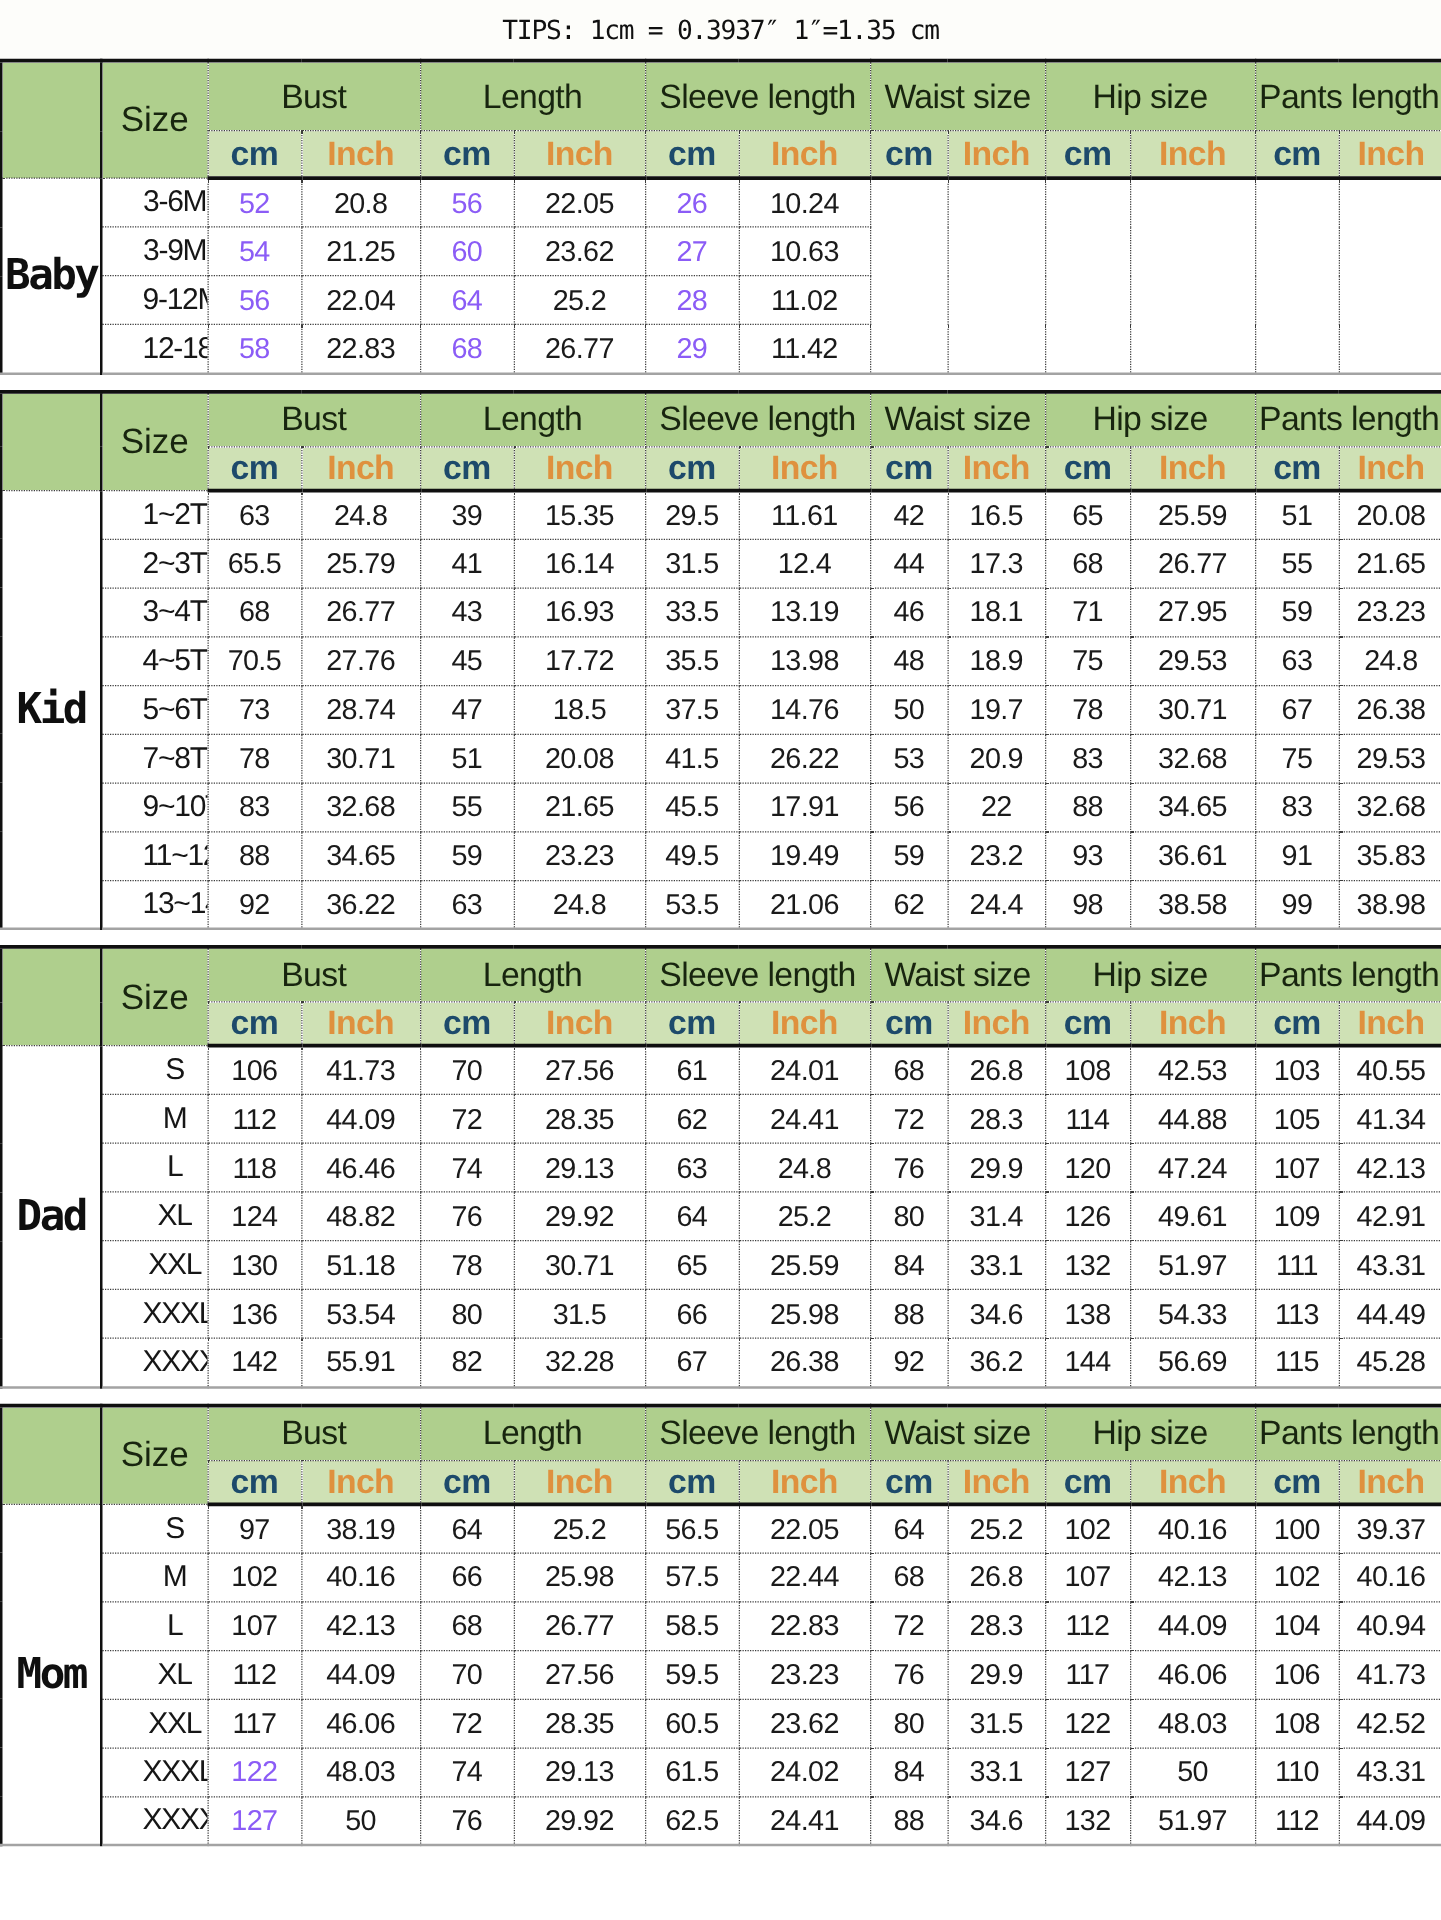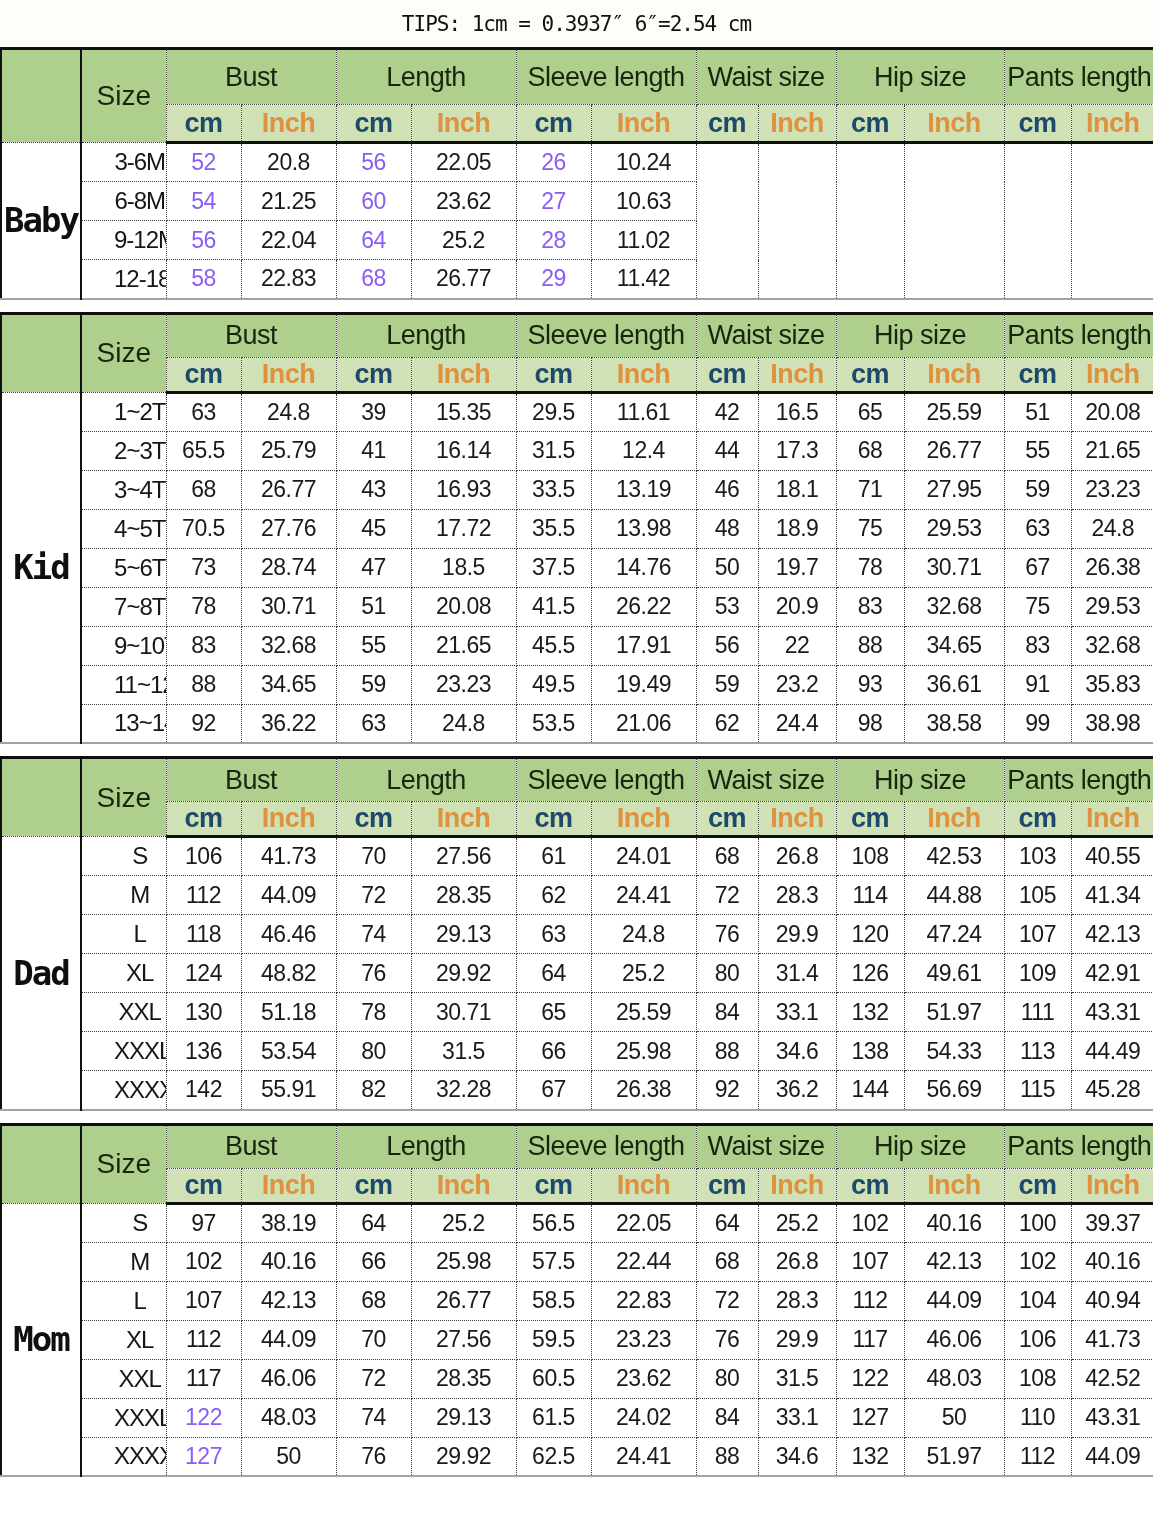--- a/index.html
+++ b/index.html
@@ -45,21 +45,21 @@
   .t-mom thead tr.r-units{height:35px;}
   .t-mom tbody tr{height:39px;}
 </style>
 </head>
 <body>
 
 <div class="page">
 
 
   <div class="tips-strip">
-    <span>TIPS: 1cm = 0.3937″   6″=2.54 cm</span>
+    <span>TIPS: 1cm = 0.3937″   1″=1.35 cm</span>
   </div>
 
   <table class="t-baby">
     <colgroup>
       <col style="width:80px">
         <col style="width:85px">
       <col style="width:75px">
         <col style="width:95px">
       <col style="width:75px">
         <col style="width:105px">
@@ -109,21 +109,21 @@
           <td class="value-cell blue">26</td>
           <td class="value-cell">10.24</td>
           <td class="value-cell empty"></td>
           <td class="value-cell empty"></td>
           <td class="value-cell empty"></td>
           <td class="value-cell empty"></td>
           <td class="value-cell empty"></td>
           <td class="value-cell empty"></td>
         </tr>
         <tr>
-          <td class="size-cell">6-8M</td>
+          <td class="size-cell">3-9M</td>
           <td class="value-cell blue">54</td>
           <td class="value-cell">21.25</td>
           <td class="value-cell blue">60</td>
           <td class="value-cell">23.62</td>
           <td class="value-cell blue">27</td>
           <td class="value-cell">10.63</td>
           <td class="value-cell empty"></td>
           <td class="value-cell empty"></td>
           <td class="value-cell empty"></td>
           <td class="value-cell empty"></td>

